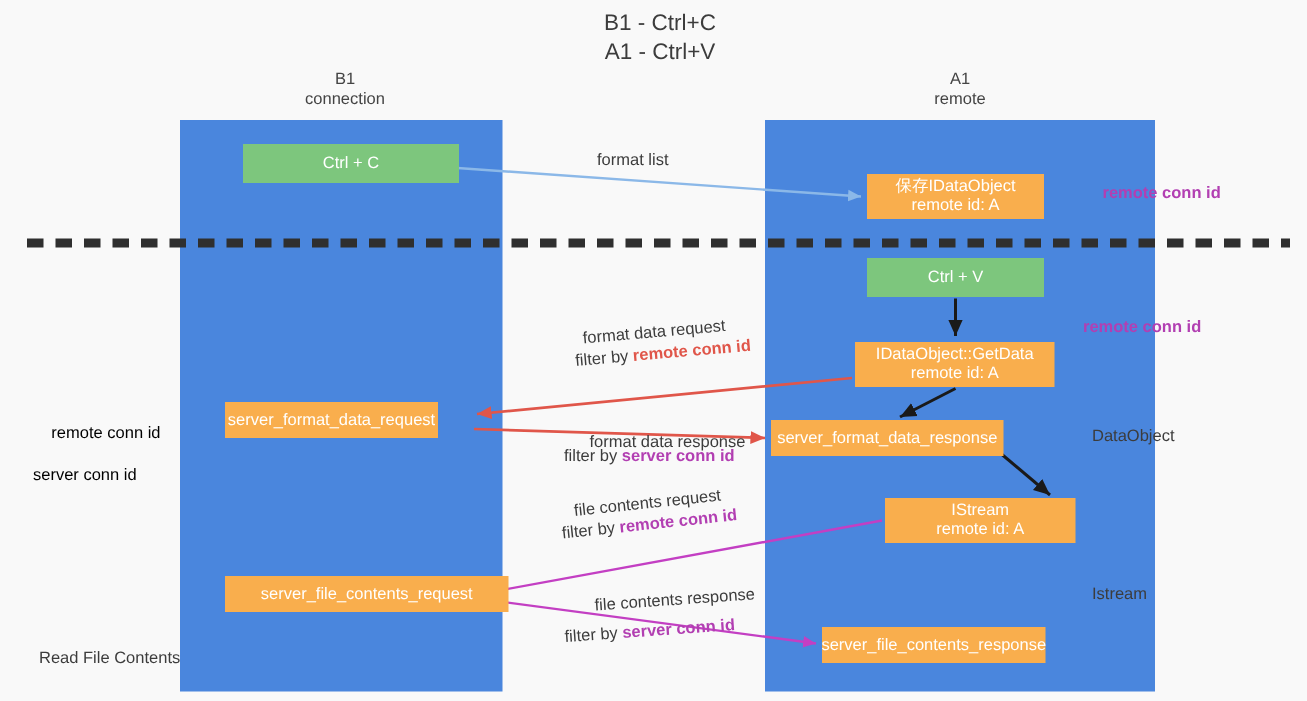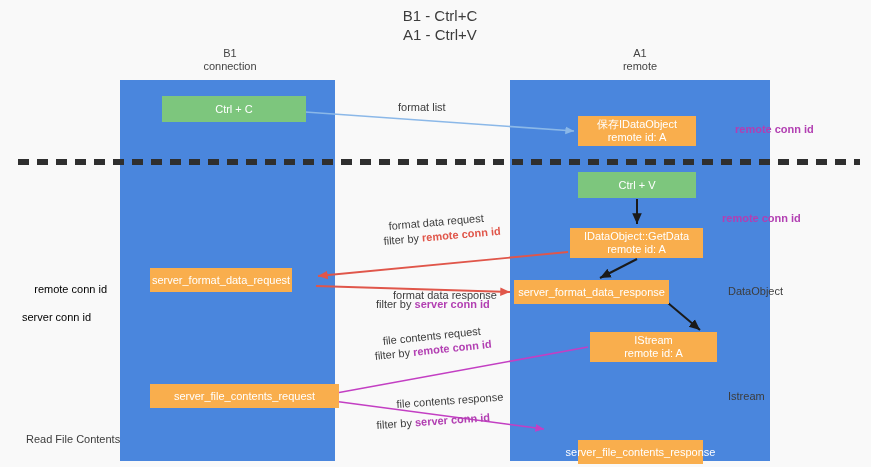--- a/index.html
+++ b/index.html
@@ -41,21 +41,21 @@
   .node.orange{background:#f9ae4d;}
 
   #node-ctrl-c{left:162px;top:96px;width:144px;height:26px;text-align:right;}
   #node-idataobject{left:578px;top:116px;width:118px;height:30px;}
   #node-ctrl-v{left:578px;top:172px;width:118px;height:26px;}
   #node-getdata{left:570px;top:228px;width:133px;height:30px;}
   #node-fmt-resp{left:514px;top:280px;width:155px;height:24px;}
   #node-istream{left:590px;top:332px;width:127px;height:30px;}
   #node-fmt-req{left:150px;top:268px;width:142px;height:24px;}
   #node-file-req{left:150px;top:384px;width:189px;height:24px;}
-  #node-file-resp{left:548px;top:440px;width:125px;height:24px;margin-left:30px;}
+  #node-file-resp{left:548px;top:418px;width:149px;height:24px;}
 
   
   .ann{position:absolute;font-size:11px;line-height:14px;white-space:pre;}
   .ann.purple{color:#b23fb2;font-weight:bold;}
   .ann.gray{color:#3c3c3c;margin-top:48px;}
 
   #ann-remote-1{left:735px;top:122px;}
   #ann-remote-2{left:722px;top:211px;}
   #ann-dataobject{left:728px;top:236px;}
   #ann-istream{left:728px;top:341px;}

